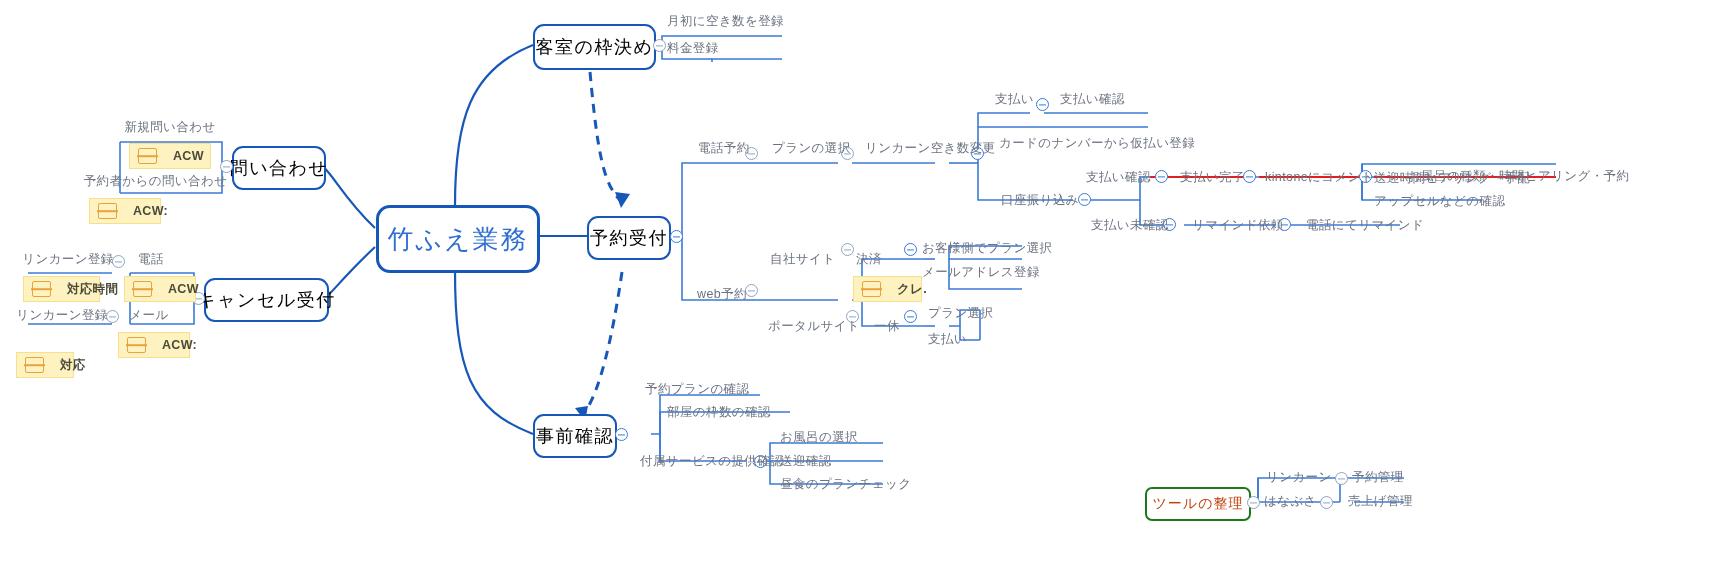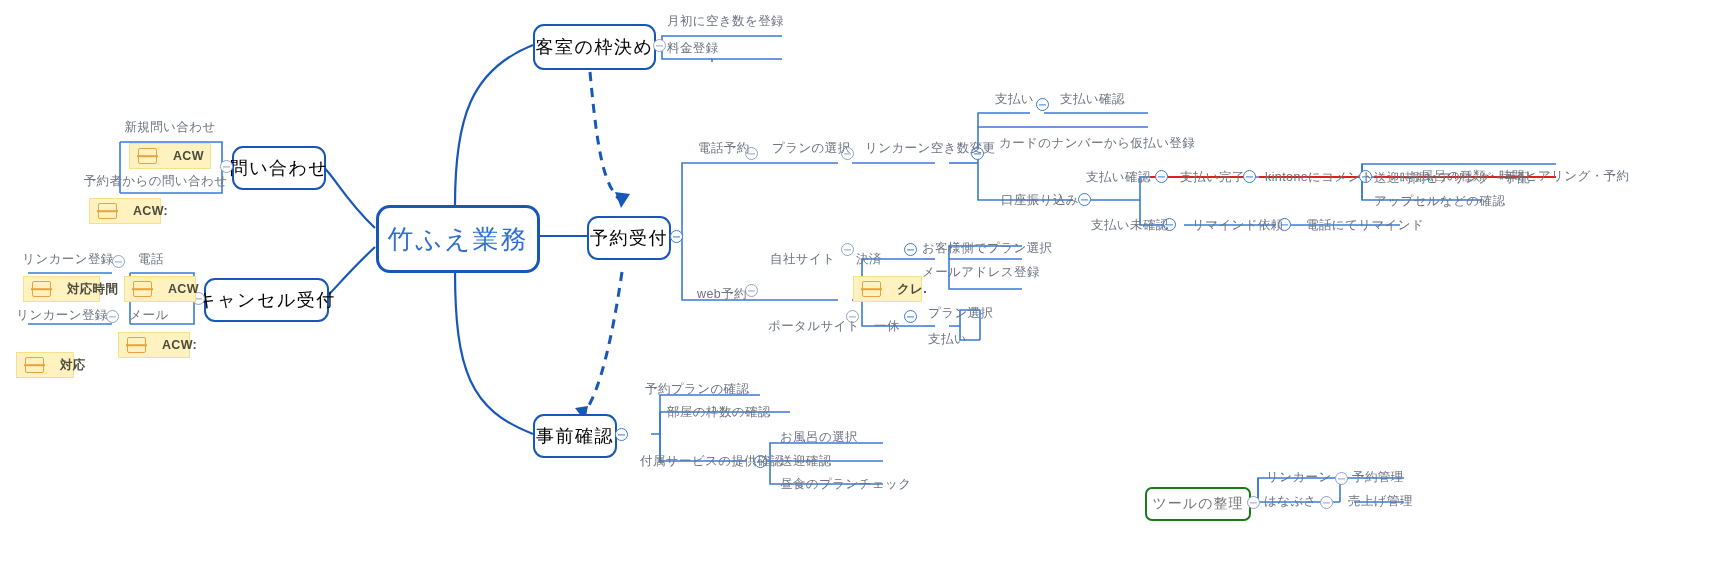--- a/index.html
+++ b/index.html
@@ -19,21 +19,21 @@
     color:#2f6fd0;font-size:26px;letter-spacing:2px;
     display:flex;align-items:center;justify-content:center;
   }
   .main{
     border:2.5px solid #1757b8;border-radius:11px;background:#ffffff;
     color:#000000;font-size:18px;letter-spacing:1.5px;
     display:flex;align-items:center;justify-content:center;text-align:center;
   }
   .tool{
     border:2px solid #1a7a1a;border-radius:7px;background:#ffffff;
-    color:#737373;font-size:14px;letter-spacing:1px;
+    color:#c2410c;font-size:14px;letter-spacing:1px;
     display:flex;align-items:center;justify-content:center;
   }
   .lbl{
     font-size:12.5px;color:#6b7280;letter-spacing:.4px;
     display:flex;align-items:center;
   }
   .lbl.c{justify-content:center;}
 
   .tag{
     background:#fdf2c0;border:1px solid #f7e08a;

